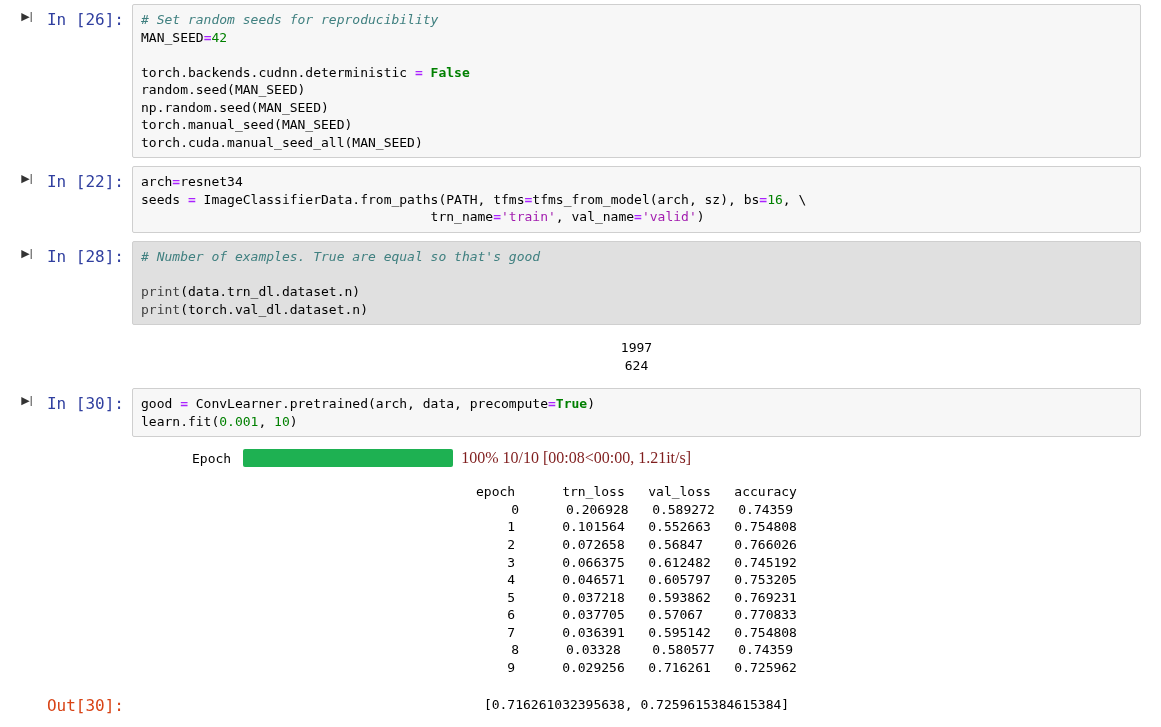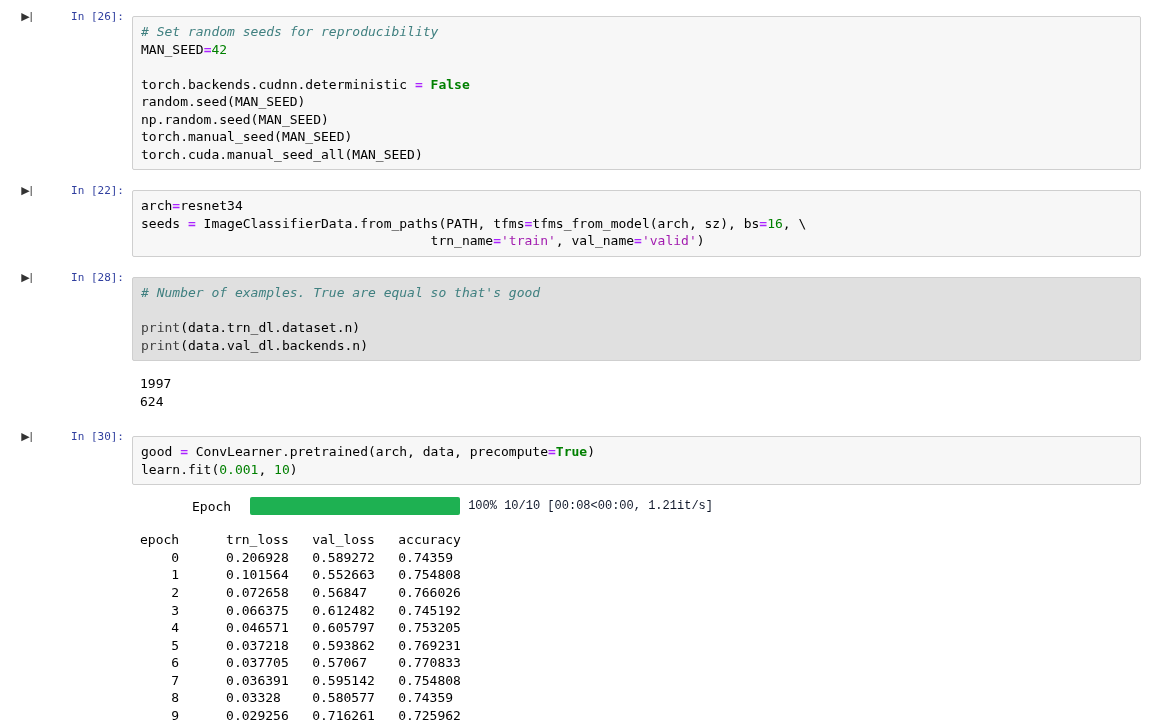--- a/index.html
+++ b/index.html
@@ -26,73 +26,73 @@
     font-size: 11px;
     padding-top: 6px;
     font-family: sans-serif;
   }
   .prompt {
     flex: 0 0 90px;
     width: 90px;
     text-align: right;
     padding: 6px 8px 0 0;
     font-family: "DejaVu Sans Mono", Menlo, Consolas, monospace;
-    font-size: 11px;
+    font-size: 16px;
     min-height: 1em;
   }
   .prompt.in { color: #303F9F; }
   .prompt.out { color: #D84315; }
   .content {
     flex: 1 1 auto;
     min-width: 0;
   }
   .input-area {
     border: 1px solid #cfcfcf;
     border-radius: 2px;
     background: #f7f7f7;
     padding: 6px 8px;
-    margin-top: 12px;
   }
   .input-area.selected {
     background: #e0e0e0;
   }
   pre.code, pre.output {
     margin: 0;
     font-family: "DejaVu Sans Mono", Menlo, Consolas, monospace;
     font-size: 13px;
     line-height: 1.35;
     white-space: pre;
   }
   pre.output {
     padding: 6px 8px;
+    text-align: center;
   }
   
   .c-comment { color: #408080; font-style: italic; }
   .c-op { color: #AA22FF; font-weight: bold; }
   .c-num { color: #008000; }
   .c-kw { color: #008000; font-weight: bold; }
   .c-str { color: #a21caf; }
   .c-builtin { color: #404040; }
 
   .progress-row {
     display: flex;
     align-items: center;
     padding: 4px 8px 10px 60px;
     font-family: "DejaVu Sans Mono", Menlo, Consolas, monospace;
     font-size: 13px;
   }
-  .progress-label { margin-right: 19px; text-align: right; }
+  .progress-label { margin-right: 12px; text-align: right; }
   .progress-bar {
     width: 210px;
     height: 18px;
     background: #1eb152;
     border-radius: 2px;
     margin-right: 8px;
   }
-  .progress-text { font-family: Liberation Mono, monospace; font-size: 12px; color:#0f172a; }
+  .progress-text { font-family: Liberation Serif, serif; font-size: 16px; color:#7f1d1d; }
 </style>
 </head>
 <body>
 
 <div class="notebook">
 
   <div class="cell">
     <div class="run-icon">▶|</div>
     <div class="prompt in">In [26]:</div>
     <div class="content">
@@ -122,21 +122,21 @@
   </div>
 
   <div class="cell">
     <div class="run-icon">▶|</div>
     <div class="prompt in">In [28]:</div>
     <div class="content">
       <div class="input-area selected">
 <pre class="code"><span class="c-comment"># Number of examples. True are equal so that's good</span>
 
 <span class="c-builtin">print</span><span>(data.trn_dl.dataset.n)</span>
-<span class="c-builtin">print</span><span>(data.val_dl.backends.n)</span></pre>
+<span class="c-builtin">print</span><span>(torch.val_dl.dataset.n)</span></pre>
       </div>
     </div>
   </div>
 
   <div class="cell">
     <div class="run-icon"></div>
     <div class="prompt"></div>
     <div class="content">
 <pre class="output">1997
 624</pre>
@@ -171,14 +171,21 @@
     4      0.046571   0.605797   0.753205
     5      0.037218   0.593862   0.769231
     6      0.037705   0.57067    0.770833
     7      0.036391   0.595142   0.754808
     8      0.03328    0.580577   0.74359
     9      0.029256   0.716261   0.725962
 </pre>
     </div>
   </div>
 
+  <div class="cell">
+    <div class="run-icon"></div>
+    <div class="prompt out">Out[30]:</div>
+    <div class="content">
+<pre class="output">[0.716261032395638, 0.7259615384615384]</pre>
+    </div>
+  </div>
 
 </div>
 
 </body></html>

